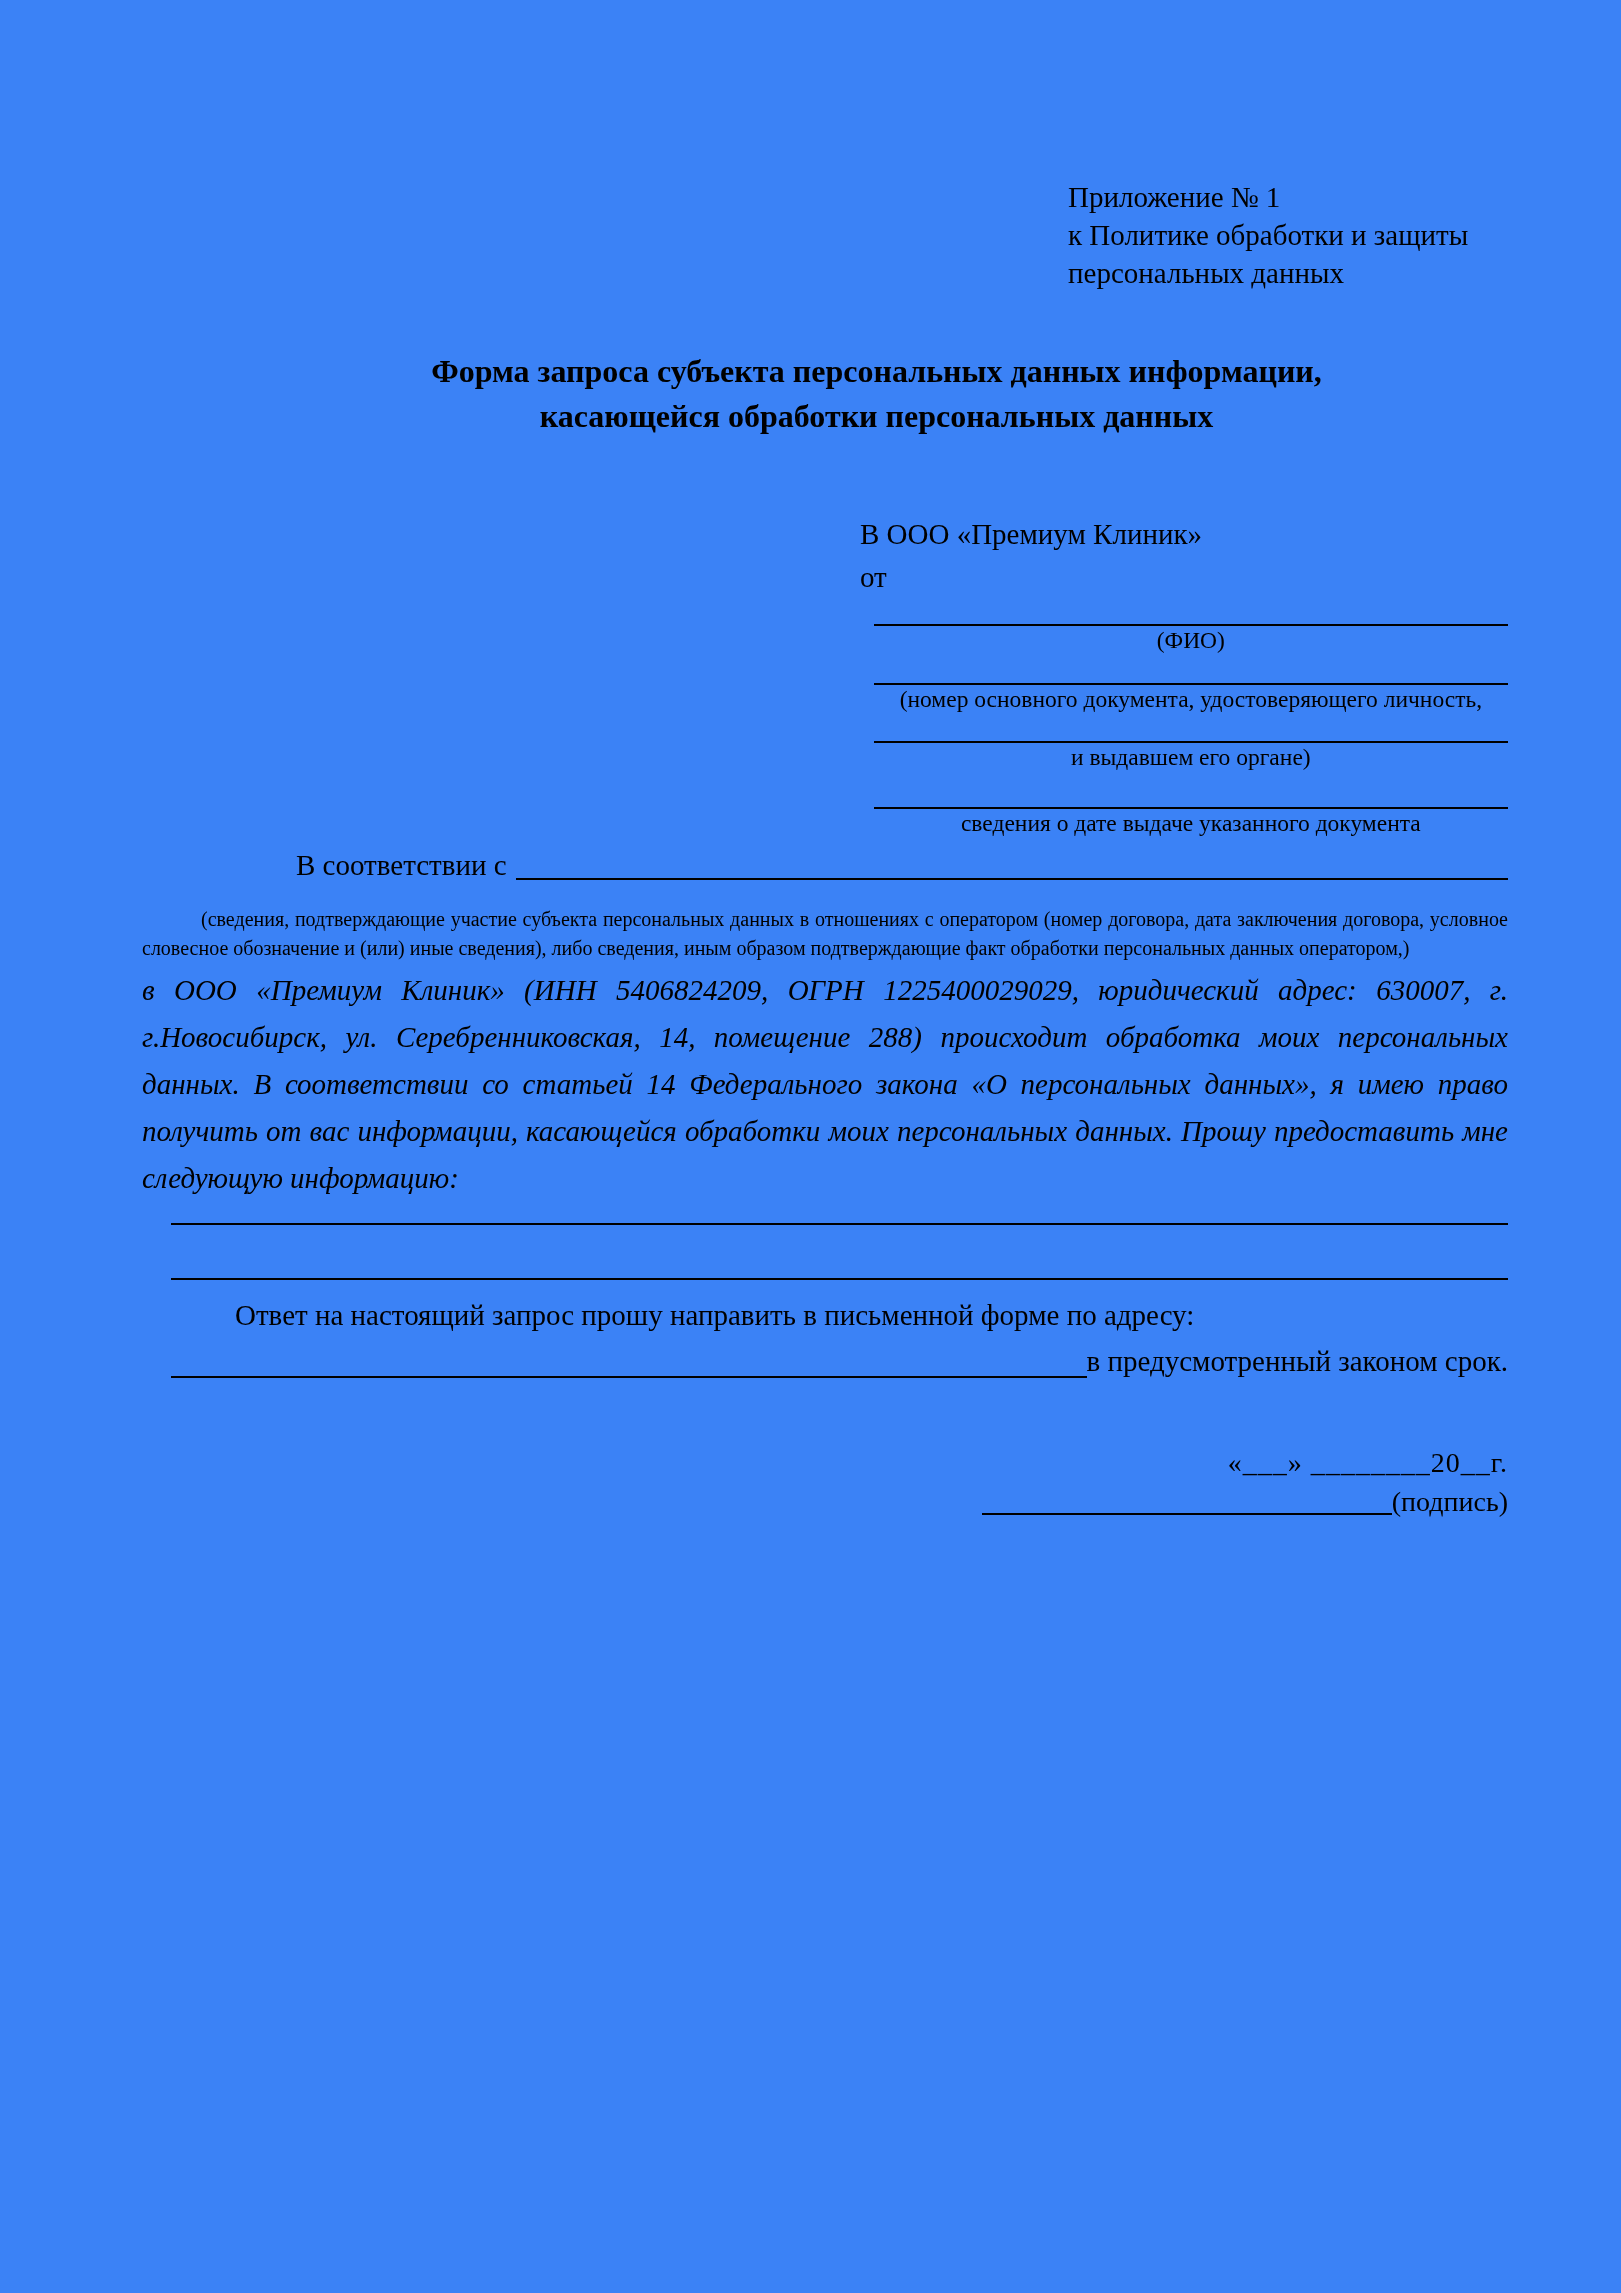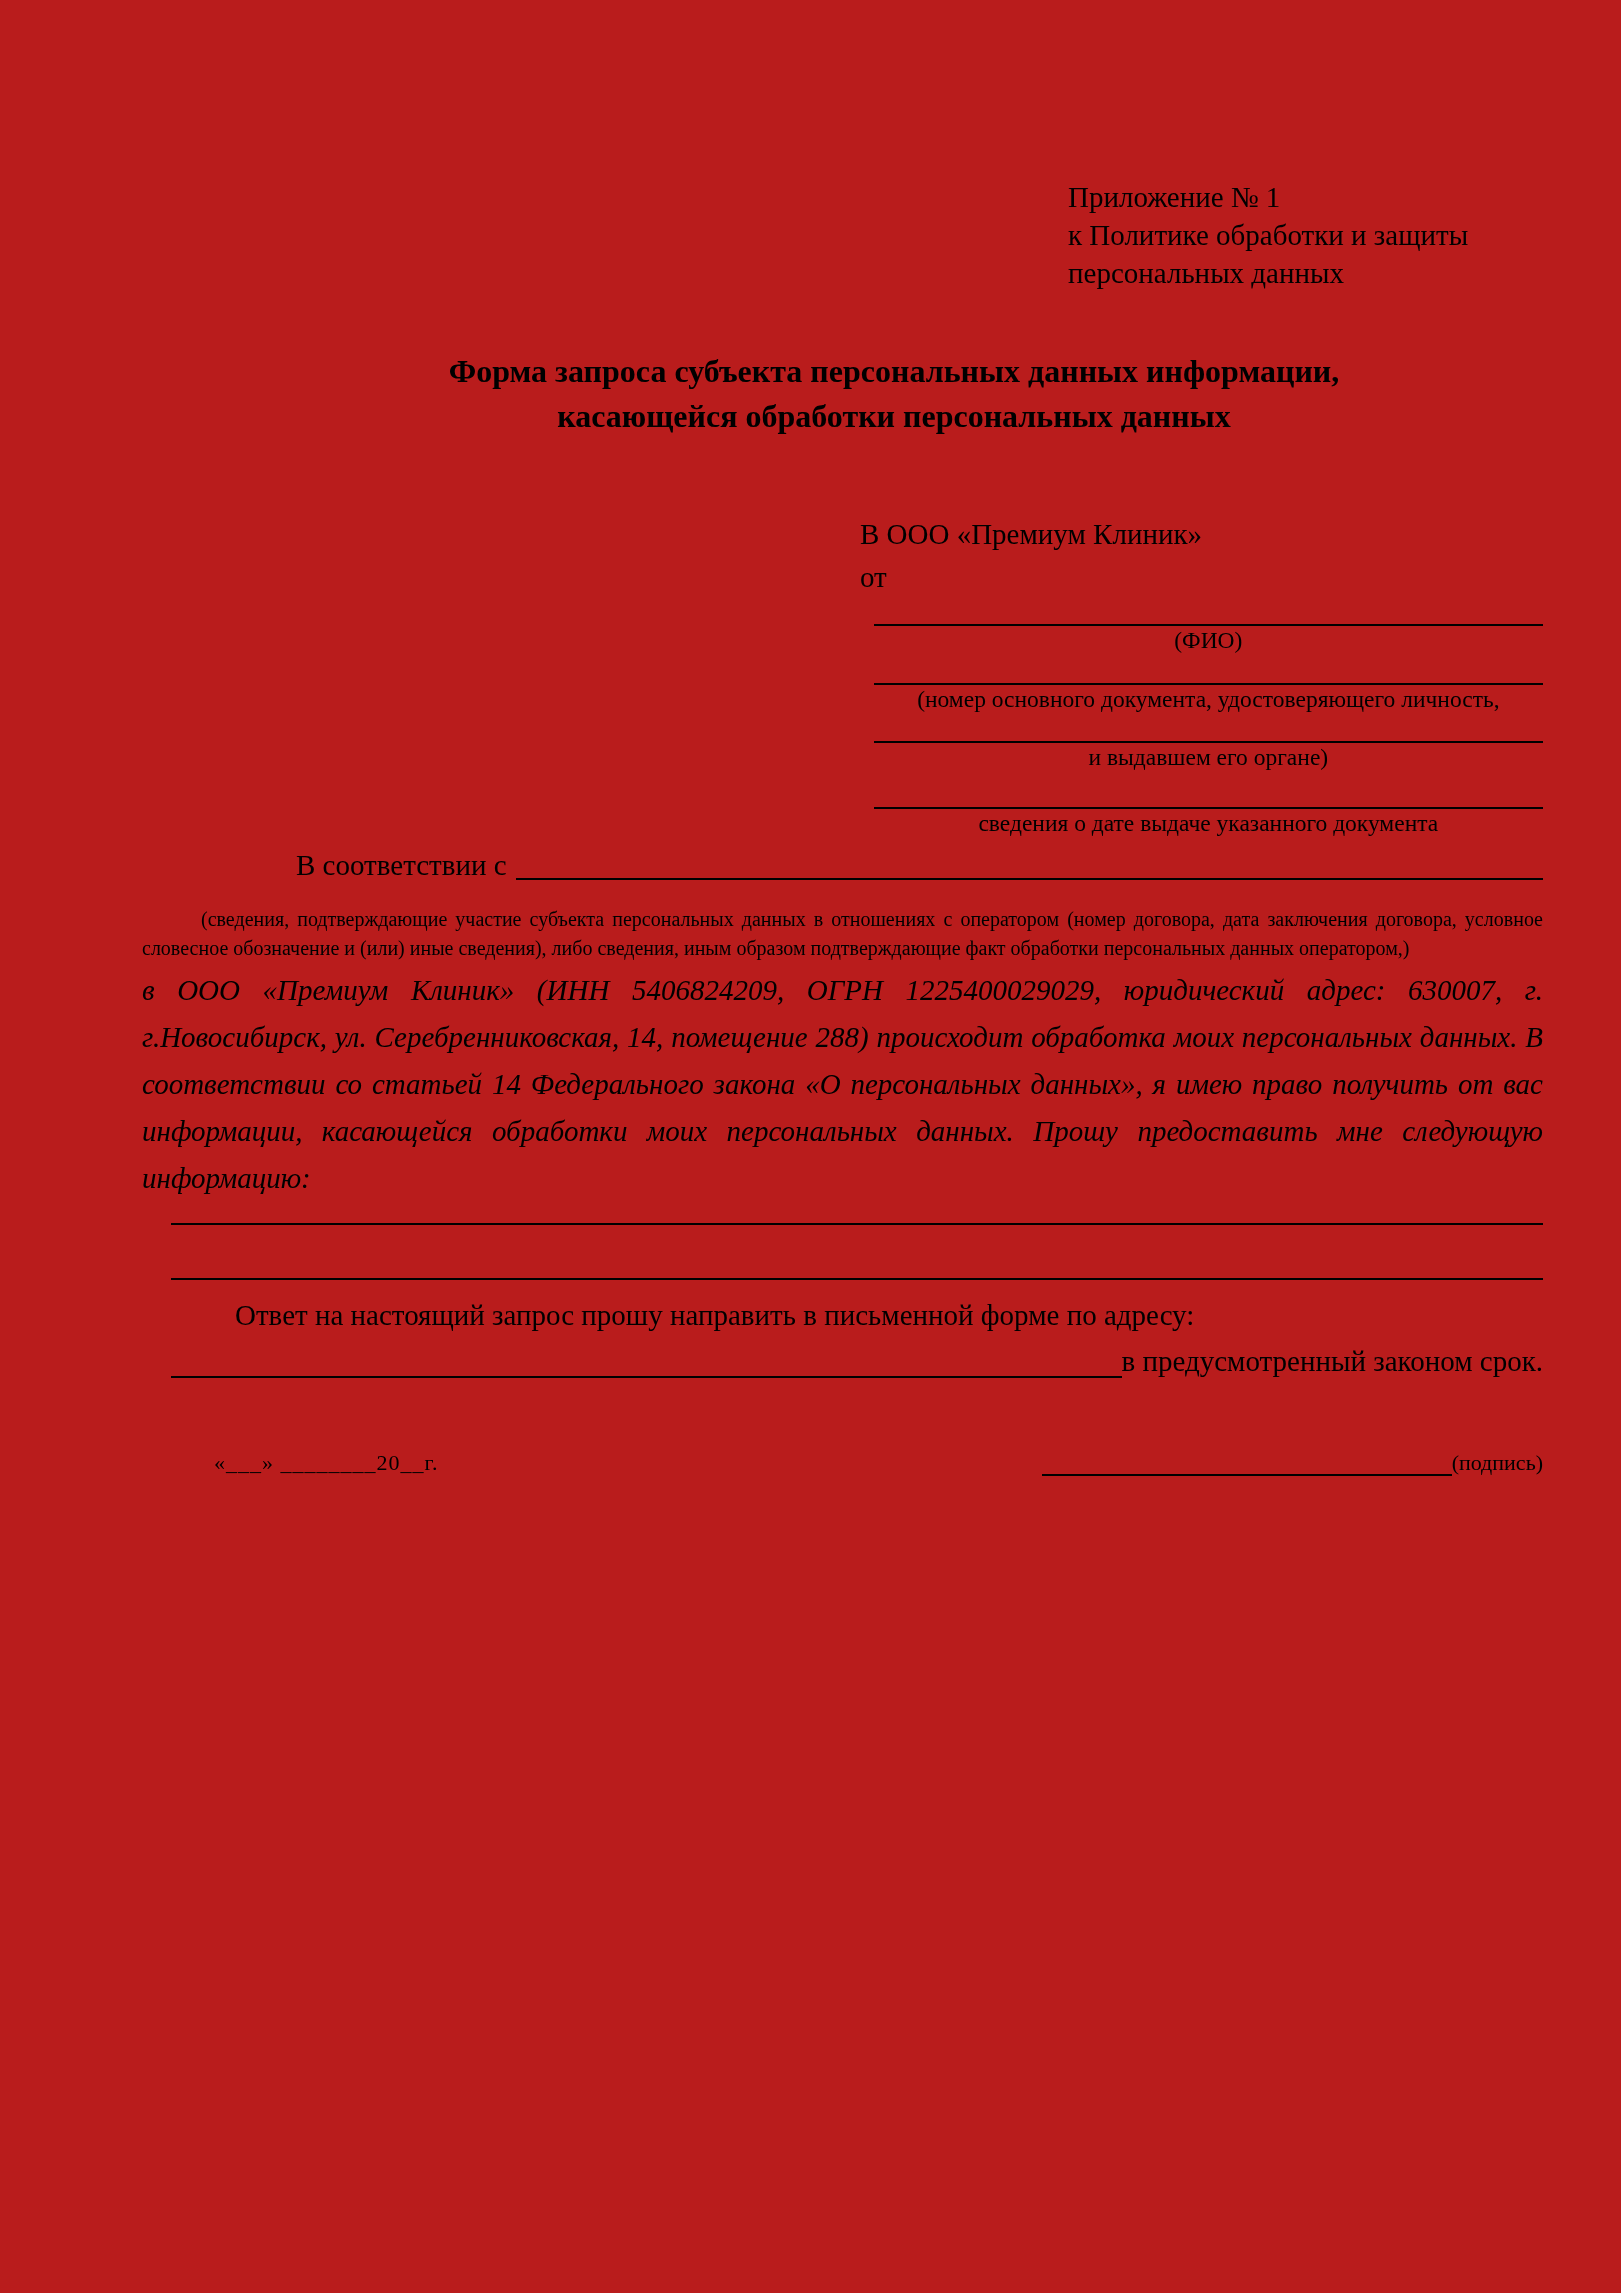--- a/index.html
+++ b/index.html
@@ -1,24 +1,24 @@
 <!DOCTYPE html>
 <html lang="ru"><head>
 <meta charset="utf-8">
 <style>
   html, body { margin: 0; padding: 0; background: #ffffff; }
   .page {
     position: relative;
     width: 1621px;
     height: 2294px;
     box-sizing: border-box;
-    background: #b91c1c;
+    background: #3b82f6;
     color: #000000;
     font-family: "Liberation Serif", "DejaVu Serif", serif;
-    padding: 178px 78px 0 142px;
+    padding: 178px 113px 0 142px;
     overflow: hidden;
   }
 
   
   .appendix { margin-left: 926px; font-size: 29px; line-height: 38px; }
 
   
   .doc-title {
     margin-top: 57px;
     padding-left: 103px;
@@ -90,22 +90,23 @@
   }
   .reply-row { display: flex; align-items: stretch; font-size: 29px; line-height: 45px; }
   .reply-row .fill { margin-left: 29px; margin-bottom: 5.9px; }
   .reply-row .suffix { white-space: nowrap; }
 
   .sig-row {
     margin-top: 59px;
     display: flex;
     justify-content: space-between;
     align-items: flex-end;
-    font-size: 22px;
+    font-size: 28px;
     line-height: 39px;
+    flex-direction: column;
   }
   .sig-row .date { padding-left: 72px; white-space: nowrap; letter-spacing: 1px; }
   .sig-right { display: flex; align-items: center; }
   .sig-line {
     display: inline-block;
     width: 410px;
     height: 29px;
     border-bottom: 2.9px solid #000;
     margin-bottom: 4.9px;
   }

